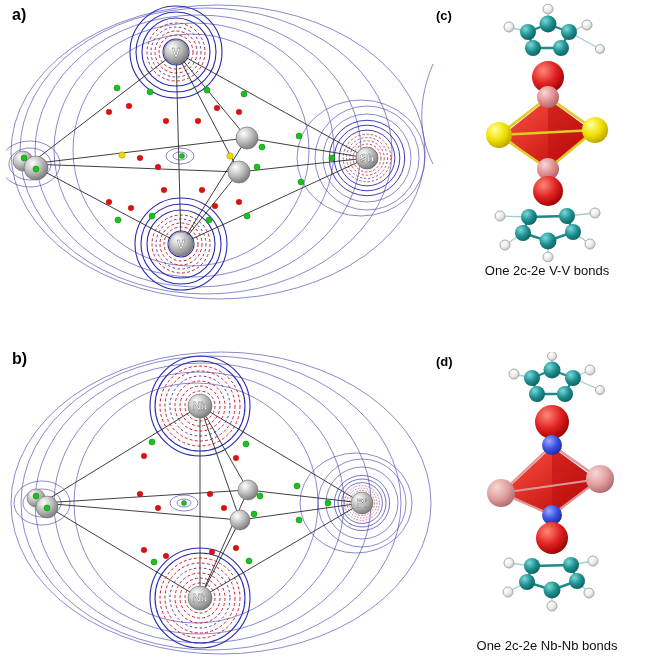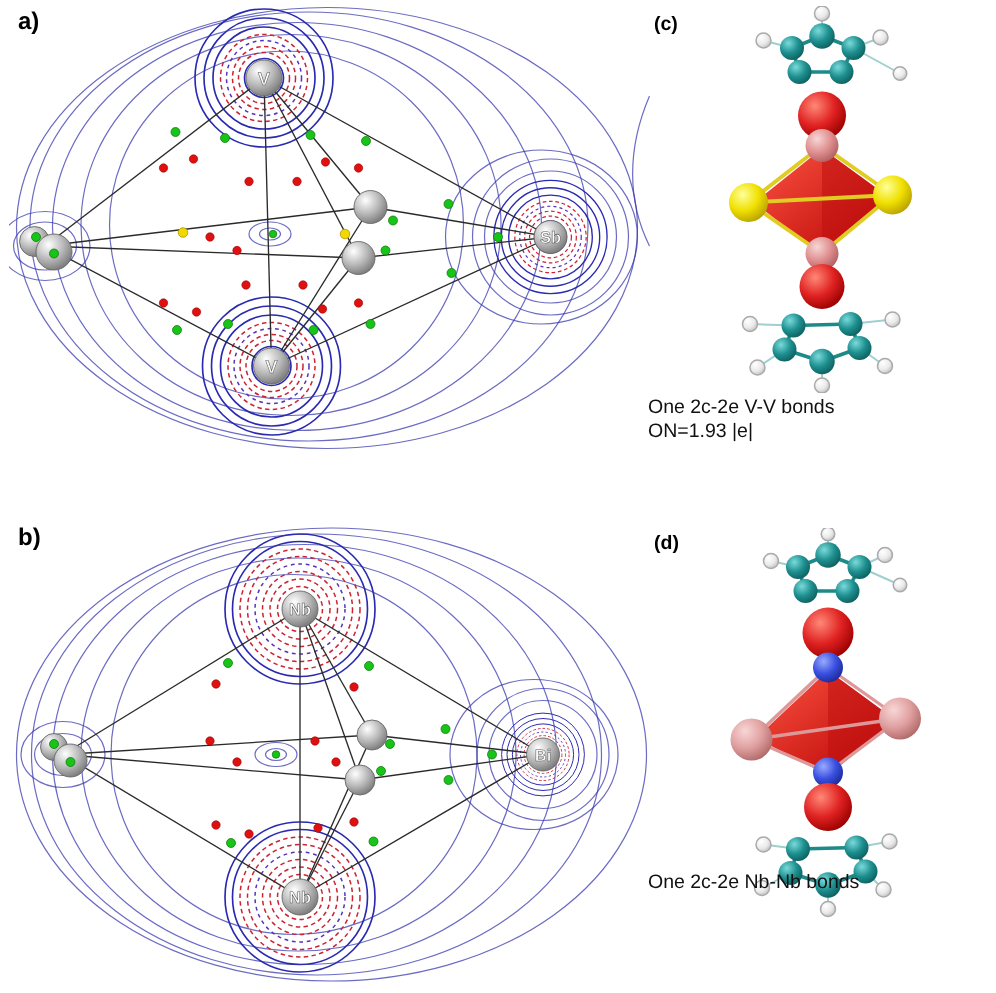--- a/index.html
+++ b/index.html
@@ -6,24 +6,24 @@
   .figure{position:relative;width:664px;height:662px;background:#fff;overflow:hidden;
           font-family:"Liberation Sans",sans-serif;}
   .figure svg{position:absolute;}
   .panel-label{position:absolute;font-weight:bold;color:#000;}
   .label-a,.label-b{font-size:16px;}
   .label-c,.label-d{font-size:13px;}
   .label-a{left:12px;top:6px;}
   .label-b{left:12px;top:350px;}
   .label-c{left:436px;top:8px;}
   .label-d{left:436px;top:354px;}
-  .caption{position:absolute;width:230px;text-align:left;font-size:13px;
+  .caption{position:absolute;width:230px;text-align:center;font-size:13px;
            line-height:16px;color:#111;}
   .caption-c{left:432px;top:263px;}
-  .caption-d{left:432px;top:580px;}
+  .caption-d{left:432px;top:638px;}
   
   .cb{fill:none;stroke:#2a2ab0;stroke-width:1.1;}
   .crd{fill:none;stroke:#cc2233;stroke-width:1;stroke-dasharray:3 2.2;}
   .cbd{fill:none;stroke:#5533bb;stroke-width:1;stroke-dasharray:2.5 2.5;}
   .bgc{fill:none;stroke:#3a3ab0;stroke-width:0.8;opacity:0.75;}
   .wire{stroke:#2a2a2a;stroke-width:0.9;}
   .dotg{fill:#19c419;stroke:#0a7a0a;stroke-width:0.5;}
   .dotr{fill:#e01010;stroke:#990000;stroke-width:0.4;}
   .doty{fill:#f0d800;stroke:#b09000;stroke-width:0.5;}
   .gs{fill:url(#gGrayA);stroke:#666;stroke-width:0.6;}
@@ -359,21 +359,20 @@
       <circle fill="url(#gWhiteC)" stroke="#aaa" cx="116" cy="253" r="5"></circle>
       <circle fill="url(#gTealC)" cx="97" cy="213" r="8"></circle>
       <circle fill="url(#gTealC)" cx="135" cy="212" r="8"></circle>
       <circle fill="url(#gTealC)" cx="141" cy="228" r="8"></circle>
       <circle fill="url(#gTealC)" cx="91" cy="229" r="8"></circle>
       <circle fill="url(#gTealC)" cx="116" cy="237" r="8.5"></circle>
     </g>
   </svg>
   <div class="caption caption-c">
     <div>One 2c-2e V-V bonds</div>
-    <div>ON=1.93 |e|</div>
   </div>
 
   <div class="panel-label label-d">(d)</div>
   <svg class="mol-d" style="left:432px;top:352px" width="230" height="262" viewBox="0 0 230 262">
     <defs>
       <radialGradient id="gRedD" cx="35%" cy="30%" r="75%">
         <stop offset="0%" stop-color="#ff8877"></stop>
           <stop offset="55%" stop-color="#e02222"></stop>
         <stop offset="100%" stop-color="#9a0000"></stop>
       </radialGradient>

